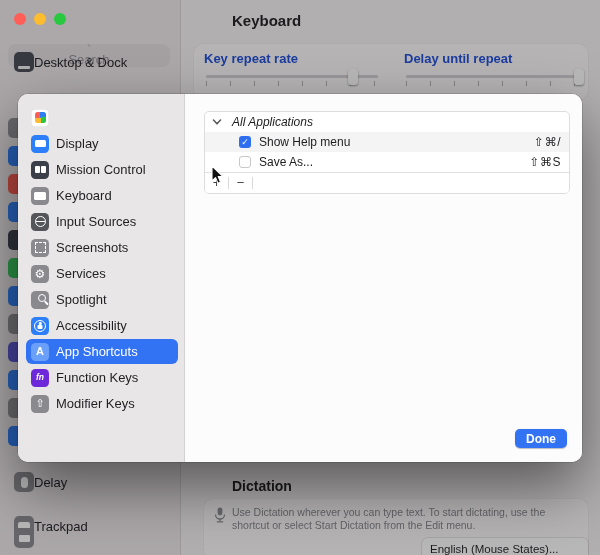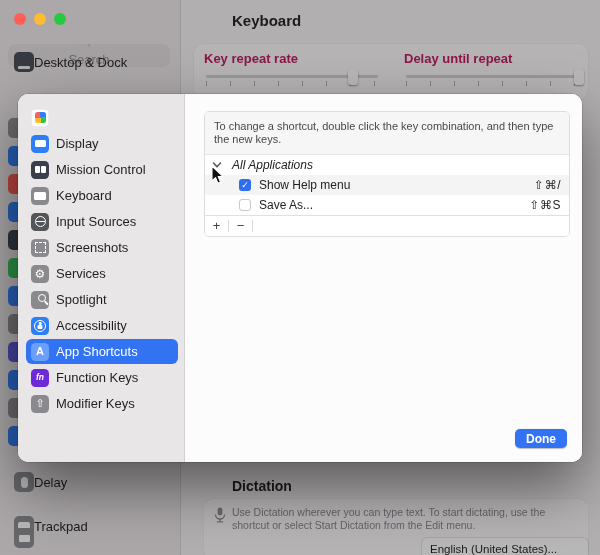--- a/index.html
+++ b/index.html
@@ -16,21 +16,21 @@
   .bg-item{position:absolute;left:14px;display:flex;align-items:center;gap:0;font-size:13px;color:#222226;height:20px;}
   .bgicon{width:20px;height:20px;border-radius:5px;display:flex;align-items:center;justify-content:center;flex:none;background:#8a8a8e;}
   .k-desktop{background:#474b54;}
   .k-desktop .in{width:12px;height:3px;background:rgba(255,255,255,.92);border-radius:1px;align-self:flex-end;margin-bottom:3px;}
   .k-mouse .in{width:7px;height:11px;background:#fff;border-radius:3.5px;}
   .k-trackpad .in{width:12px;height:9px;background:#fff;border-radius:2px;}
   .k-printer .in{width:11px;height:7px;background:#fff;border-radius:1px;}
   .sliver{position:absolute;left:8px;width:20px;height:20px;border-radius:5px;}
   .bg-title{position:absolute;left:232px;top:12px;font-size:15px;font-weight:700;color:#1d1d1f;}
   .slider-box{position:absolute;left:194px;top:44px;width:394px;height:56px;background:#fbfafa;border-radius:9px;box-shadow:0 0 0 0.5px rgba(0,0,0,.06);}
-  .slab{position:absolute;top:51px;font-size:13px;font-weight:600;color:#be185d;}
+  .slab{position:absolute;top:51px;font-size:13px;font-weight:600;color:#1d4ed8;}
   .slider{position:absolute;top:70px;height:20px;}
   .slider .track{position:absolute;left:2px;right:2px;top:5px;height:3px;background:#d2d0d1;border-radius:2px;}
   .slider .ticks{position:absolute;left:2px;right:2px;top:11px;height:5px;
     background:repeating-linear-gradient(90deg,#b2b0b1 0 1px,transparent 1px 24px);}
   .slider .knob{position:absolute;top:-1px;width:10px;height:16px;background:#fff;border-radius:3px;box-shadow:0 1px 2px rgba(0,0,0,.4);}
   .dict-title{position:absolute;left:232px;top:478px;font-size:14px;font-weight:700;color:#1d1d1f;}
   .dict-box{position:absolute;left:204px;top:499px;width:384px;height:60px;background:#fbfafa;border-radius:9px;box-shadow:0 0 0 0.5px rgba(0,0,0,.06);}
   .dict-text{position:absolute;left:232px;top:506px;width:344px;font-size:10.5px;line-height:12.5px;color:#86868b;}
   .mic{position:absolute;left:211px;top:506px;}
   .lang-select{position:absolute;left:422px;top:538px;width:166px;height:22px;background:#ffffff;border-radius:5px;
@@ -161,21 +161,21 @@
     <div class="dict-title">Dictation</div>
     <div class="dict-box"></div>
     <svg class="mic" width="18" height="18" viewBox="0 0 18 18">
       <rect x="6.6" y="1.5" width="4.8" height="8" rx="2.4" fill="#8e8e93"></rect>
       <path d="M4.5 8.5 a4.5 4.5 0 0 0 9 0" fill="none" stroke="#8e8e93" stroke-width="1.3"></path>
       <line x1="9" y1="13" x2="9" y2="15.5" stroke="#8e8e93" stroke-width="1.3"></line>
       <line x1="6.3" y1="15.8" x2="11.7" y2="15.8" stroke="#8e8e93" stroke-width="1.3" stroke-linecap="round"></line>
     </svg>
     <div class="dict-text">Use Dictation wherever you can type text. To start dictating, use the shortcut or select Start Dictation from the Edit menu.</div>
     <div class="lang-select">
-      <span>English (United States)...</span>
+      <span>English (Mouse States)...</span>
     </div>
   </div>
 
   <div class="dim"></div>
 
   <div class="traffic">
     <span class="tl" style="background: rgb(255, 95, 87);"></span>
     <span class="tl" style="background: rgb(254, 188, 46);"></span>
     <span class="tl" style="background: rgb(40, 200, 64);"></span>
   </div>
@@ -241,21 +241,20 @@
           <span class="sicon k-function-keys" style="background: #6d28d9; text-align: right;">fn</span>
           <span class="sb-label">Function Keys</span>
         </div>
         <div class="sb-item">
           <span class="sicon k-modifier-keys" style="background: rgb(138, 138, 142);">⇧</span>
           <span class="sb-label">Modifier Keys</span>
         </div>
       </aside>
     <section class="sheet-content">
       <div class="panel">
-        <div class="instructions">To change a shortcut, double click the key combination, and then type the new keys.</div>
         <div>
             <div class="trow group">
               <svg width="10" height="7" viewBox="0 0 10 7" class="chev">
                 <polyline points="1.5,1 5,4.8 8.5,1" fill="none" stroke="#5b5b5f" stroke-width="1.6" stroke-linecap="round" stroke-linejoin="round"></polyline>
               </svg>
               <span class="tlabel">All Applications</span>
             </div>
             <div class="trow alt item">
               <span class="checkbox checked">✓</span>
               <span class="tlabel">Show Help menu</span>

